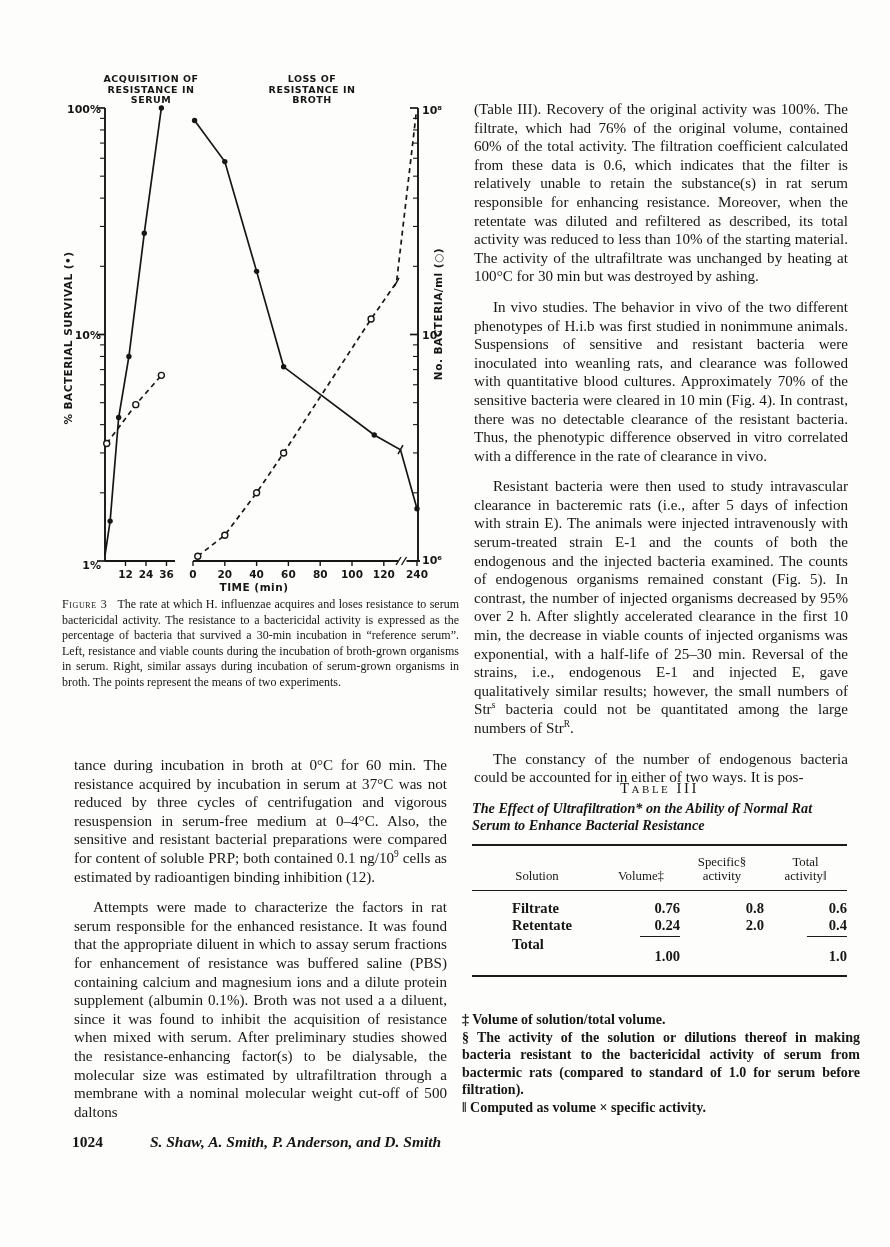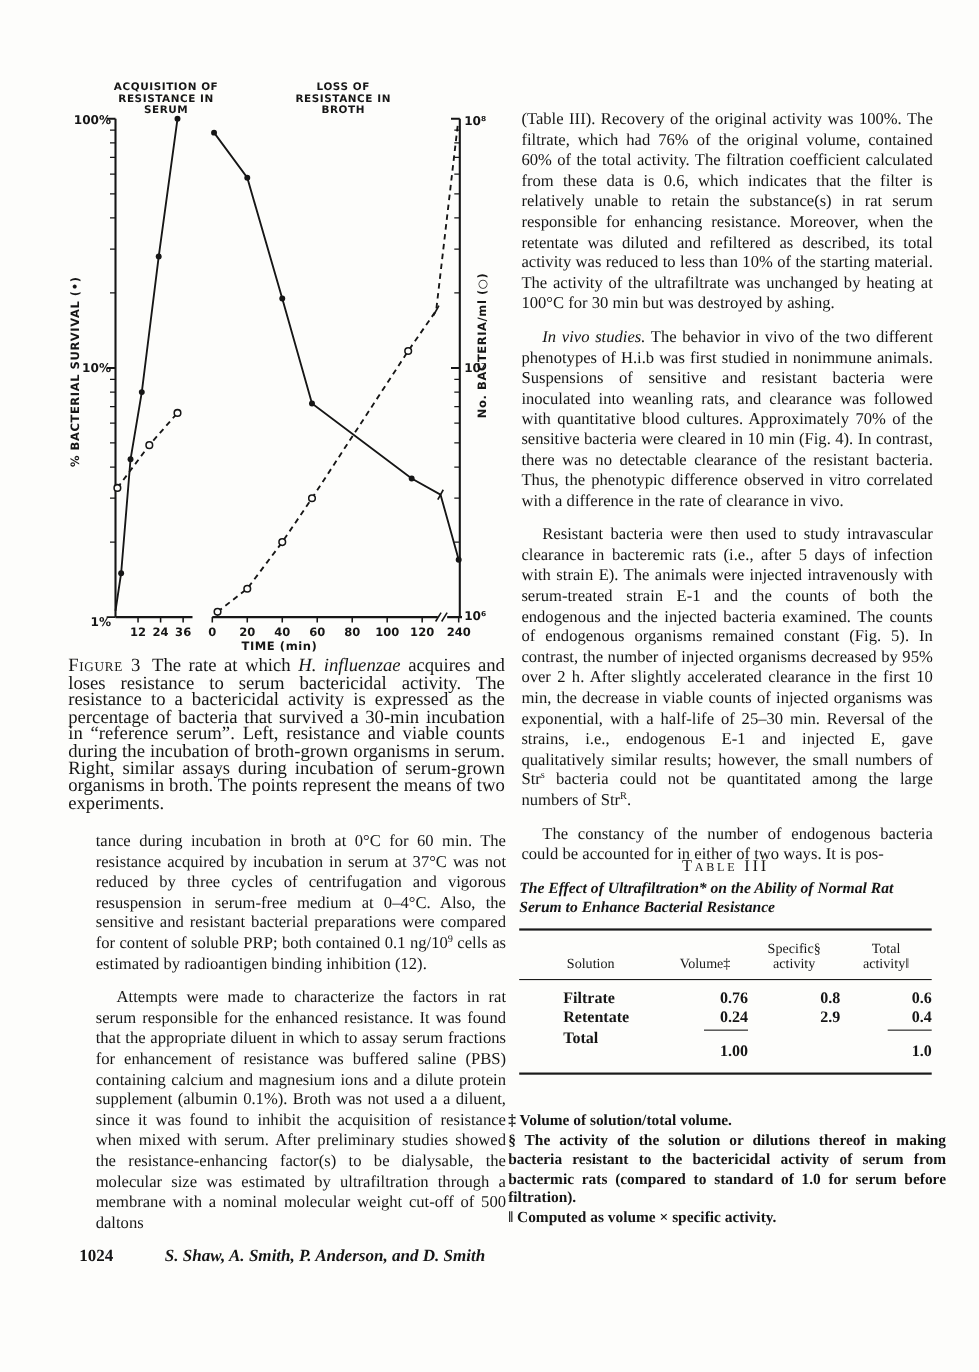--- a/index.html
+++ b/index.html
@@ -3,22 +3,22 @@
 <meta charset="utf-8">
 <style>
   html,body{margin:0;padding:0;}
   .page{position:relative;width:890px;height:1247px;background:#fdfdfb;color:#161616;
         font-family:"Liberation Serif",serif;overflow:hidden;}
   .abs{position:absolute;}
   p{margin:12px;text-align:justify;}
   .body-text{font-size:15.1px;line-height:18.6px;}
   .indent{text-indent:19px;}
   .sup{vertical-align:super;font-size:0.62em;line-height:0;}
-  .ital{font-style:italic;}
-  .caption{font-size:17px;line-height:15.6px;text-align:justify;}
+  .ital{}
+  .caption{font-size:12px;line-height:15.6px;text-align:justify;}
   .sc{font-variant:small-caps;letter-spacing:0.6px;}
   .fig-label{margin-right:10px;}
   
   .tblock{position:absolute;left:472px;top:780px;width:375px;}
   .tlabel{text-align:center;font-size:15px;letter-spacing:2.5px;font-variant:small-caps;}
   .ttitle{font-style:italic;font-size:14.2px;line-height:16.5px;margin-top:3px;font-weight:bold;}
   .tgrid{margin-top:11px;border-top:2.2px solid #1a1a1a;border-bottom:2.2px solid #1a1a1a;}
   .thead{display:grid;grid-template-columns:130px 78px 84px 83px;align-items:end;
          padding:9px 0 7px 0;border-bottom:1.6px solid #1a1a1a;font-size:12.8px;line-height:14px;}
   .thead div{text-align:center;}
@@ -147,21 +147,21 @@
       <circle cx="198.6" cy="422.81670598210826" r="3" fill="#fdfdfb" stroke="#161616" stroke-width="1.4"></circle>
       <circle cx="225.63" cy="382.93203580599646" r="3" fill="#fdfdfb" stroke="#161616" stroke-width="1.4"></circle>
       <circle cx="313.08000000000004" cy="249.05590231449438" r="3" fill="#fdfdfb" stroke="#161616" stroke-width="1.4"></circle>
       <line x1="336.02" y1="216.80331930782097" x2="341.02" y2="207.80331930782097" stroke="#161616" stroke-width="1.5"></line>
     </svg>
 
   <div class="abs caption" style="left:62px;top:597px;width:397px;">
     <span class="sc fig-label">Figure 3</span><span>The rate at which </span><span class="ital">H. influenzae</span><span> acquires and loses resistance to serum bactericidal activity. The resistance to a bactericidal activity is expressed as the percentage of bacteria that survived a 30-min incubation in “reference serum”. Left, resistance and viable counts during the incubation of broth-grown organisms in serum. Right, similar assays during incubation of serum-grown organisms in broth. The points represent the means of two experiments.</span>
   </div>
 
-  <div class="abs body-text" style="left:75px;top:744px;width:397px;">
+  <div class="abs body-text" style="left:62px;top:744px;width:397px;">
     <p><span>tance during incubation in broth at 0°C for 60 min. The resistance acquired by incubation in serum at 37°C was not reduced by three cycles of centrifugation and vigorous resuspension in serum-free medium at 0–4°C. Also, the sensitive and resistant bacterial preparations were compared for content of soluble PRP; both contained 0.1 ng/10</span><span class="sup">9</span><span> cells as estimated by radioantigen binding inhibition (12).</span></p>
     <p class="indent">Attempts were made to characterize the factors in rat serum responsible for the enhanced resistance. It was found that the appropriate diluent in which to assay serum fractions for enhancement of resistance was buffered saline (PBS) containing calcium and magnesium ions and a dilute protein supplement (albumin 0.1%). Broth was not used a a diluent, since it was found to inhibit the acquisition of resistance when mixed with serum. After preliminary studies showed the resistance-enhancing factor(s) to be dialysable, the molecular size was estimated by ultrafiltration through a membrane with a nominal molecular weight cut-off of 500 daltons</p>
   </div>
 
   <div class="abs body-text" style="left:462px;top:88px;width:398px;">
     <p>(Table III). Recovery of the original activity was 100%. The filtrate, which had 76% of the original volume, contained 60% of the total activity. The filtration coefficient calculated from these data is 0.6, which indicates that the filter is relatively unable to retain the substance(s) in rat serum responsible for enhancing resistance. Moreover, when the retentate was diluted and refiltered as described, its total activity was reduced to less than 10% of the starting material. The activity of the ultrafiltrate was unchanged by heating at 100°C for 30 min but was destroyed by ashing.</p>
     <p class="indent"><span class="ital">In vivo studies.</span><span>  The behavior in vivo of the two different phenotypes of H.i.b was first studied in nonimmune animals. Suspensions of sensitive and resistant bacteria were inoculated into weanling rats, and clearance was followed with quantitative blood cultures. Approximately 70% of the sensitive bacteria were cleared in 10 min (Fig. 4). In contrast, there was no detectable clearance of the resistant bacteria. Thus, the phenotypic difference observed in vitro correlated with a difference in the rate of clearance in vivo.</span></p>
     <p class="indent"><span>Resistant bacteria were then used to study intravascular clearance in bacteremic rats (i.e., after 5 days of infection with strain E). The animals were injected intravenously with serum-treated strain E-1 and the counts of both the endogenous and the injected bacteria examined. The counts of endogenous organisms remained constant (Fig. 5). In contrast, the number of injected organisms decreased by 95% over 2 h. After slightly accelerated clearance in the first 10 min, the decrease in viable counts of injected organisms was exponential, with a half-life of 25–30 min. Reversal of the strains, i.e., endogenous E-1 and injected E, gave qualitatively similar results; however, the small numbers of Str</span><span class="sup">s</span><span> bacteria could not be quantitated among the large numbers of Str</span><span class="sup">R</span><span>.</span></p>
     <p class="indent">The constancy of the number of endogenous bacteria could be accounted for in either of two ways. It is pos-</p>
   </div>
@@ -179,21 +179,21 @@
       <div class="tbody">
         <div class="trow">
           <div class="c0">Filtrate</div>
           <div class="num">0.76</div>
           <div class="num">0.8</div>
           <div class="num">0.6</div>
         </div>
         <div class="trow">
           <div class="c0">Retentate</div>
           <div class="num">0.24</div>
-          <div class="num">2.9</div>
+          <div class="num">2.0</div>
           <div class="num">0.4</div>
         </div>
         <div class="trow trow-total">
           <div class="c0">Total</div>
           <div class="num"><span class="sumnum">1.00</span></div>
           <div class="num"></div>
           <div class="num"><span class="sumnum">1.0</span></div>
         </div>
       </div>
     </div>

